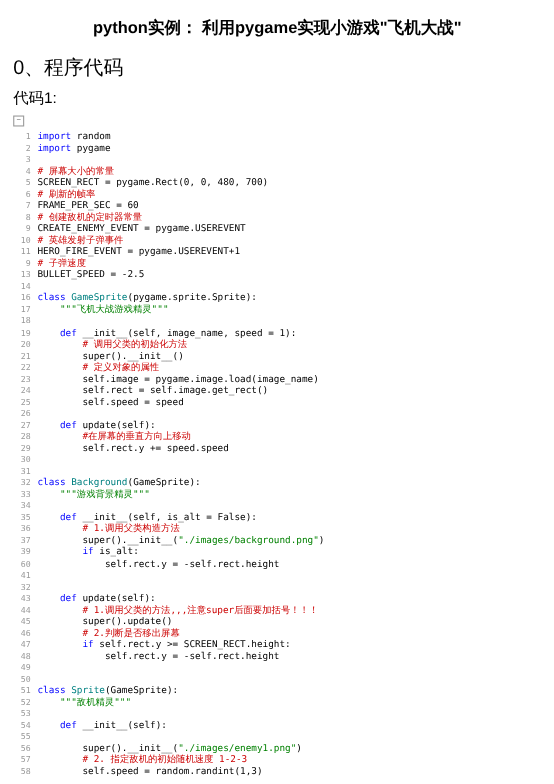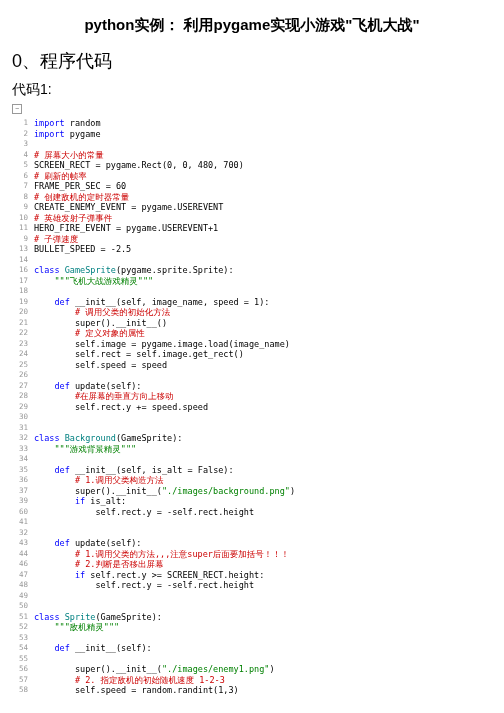--- a/index.html
+++ b/index.html
@@ -61,20 +61,21 @@
     <div class="line"><span class="ln">34</span><span>&nbsp;</span></div>
     <div class="line"><span class="ln">35</span><span>    <span class="kw">def</span> __init__(self, is_alt = False):</span></div>
     <div class="line"><span class="ln">36</span><span>        <span class="com2"># 1.调用父类构造方法</span></span></div>
     <div class="line"><span class="ln">37</span><span>        super().__init__(<span class="str">"./images/background.png"</span>)</span></div>
     <div class="line"><span class="ln">39</span><span>        <span class="kw">if</span> is_alt:</span></div>
     <div class="line"><span class="ln">60</span><span>            self.rect.y = -self.rect.height</span></div>
     <div class="line"><span class="ln">41</span><span>&nbsp;</span></div>
     <div class="line"><span class="ln">32</span><span>&nbsp;</span></div>
     <div class="line"><span class="ln">43</span><span>    <span class="kw">def</span> update(self):</span></div>
     <div class="line"><span class="ln">44</span><span>        <span class="com2"># 1.调用父类的方法,,,注意super后面要加括号！！！</span></span></div>
+    <div class="line"><span class="ln">45</span><span>        super().update()</span></div>
     <div class="line"><span class="ln">46</span><span>        <span class="com2"># 2.判断是否移出屏幕</span></span></div>
     <div class="line"><span class="ln">47</span><span>        <span class="kw">if</span> self.rect.y &gt;= SCREEN_RECT.height:</span></div>
     <div class="line"><span class="ln">48</span><span>            self.rect.y = -self.rect.height</span></div>
     <div class="line"><span class="ln">49</span><span>&nbsp;</span></div>
     <div class="line"><span class="ln">50</span><span>&nbsp;</span></div>
     <div class="line"><span class="ln">51</span><span><span class="kw">class</span> <span class="cls">Sprite</span>(GameSprite):</span></div>
     <div class="line"><span class="ln">52</span><span>    <span class="str">"""敌机精灵"""</span></span></div>
     <div class="line"><span class="ln">53</span><span>&nbsp;</span></div>
     <div class="line"><span class="ln">54</span><span>    <span class="kw">def</span> __init__(self):</span></div>
     <div class="line"><span class="ln">55</span></div>

